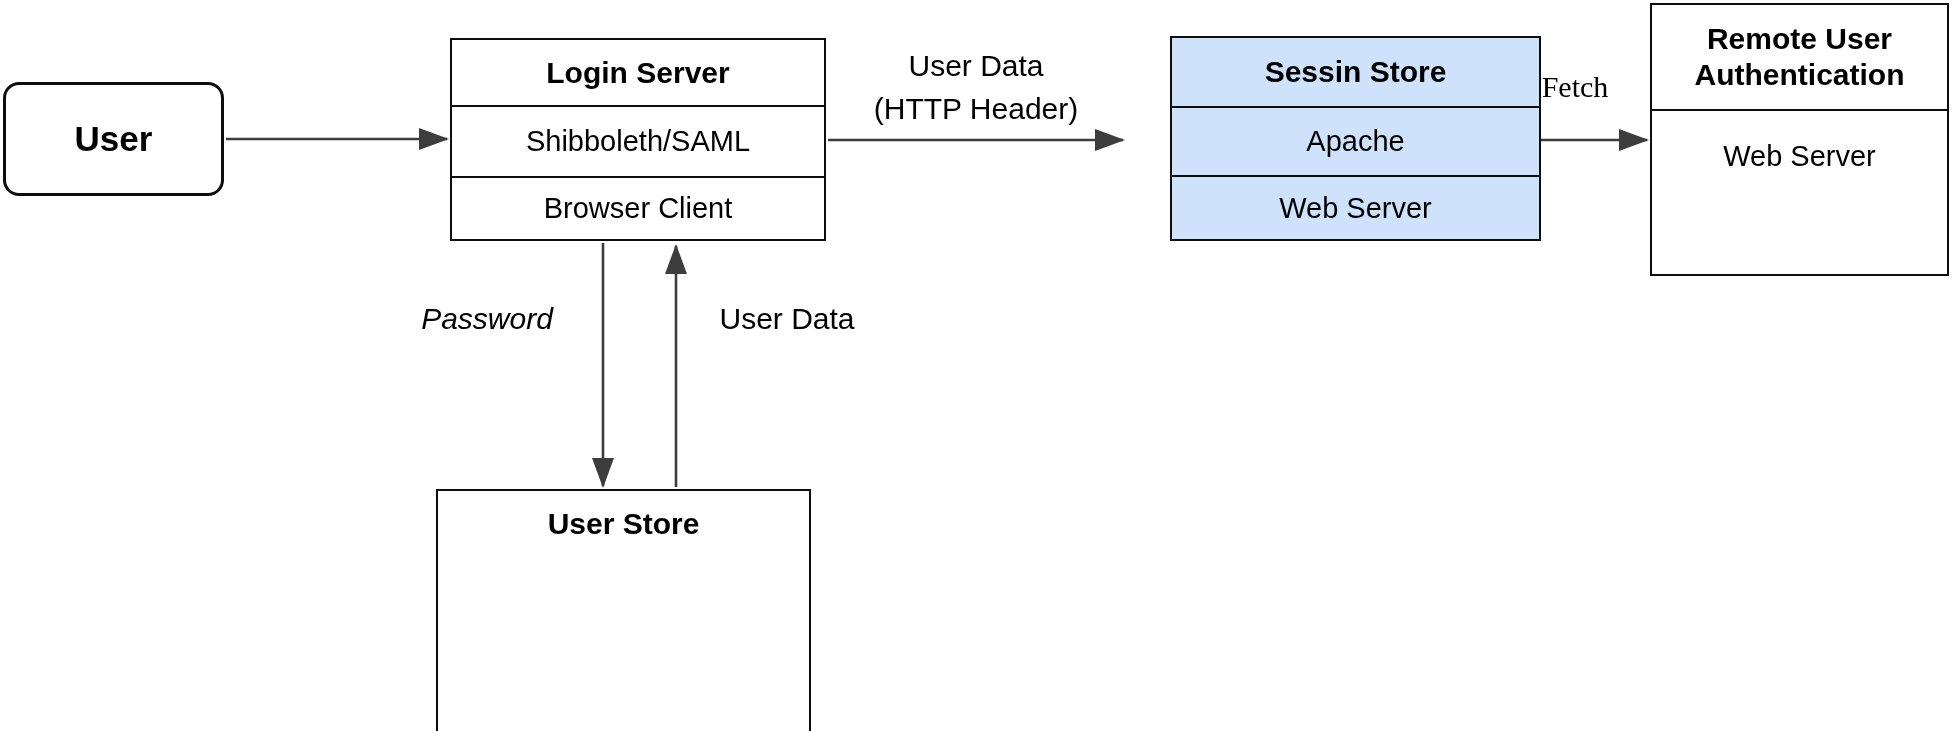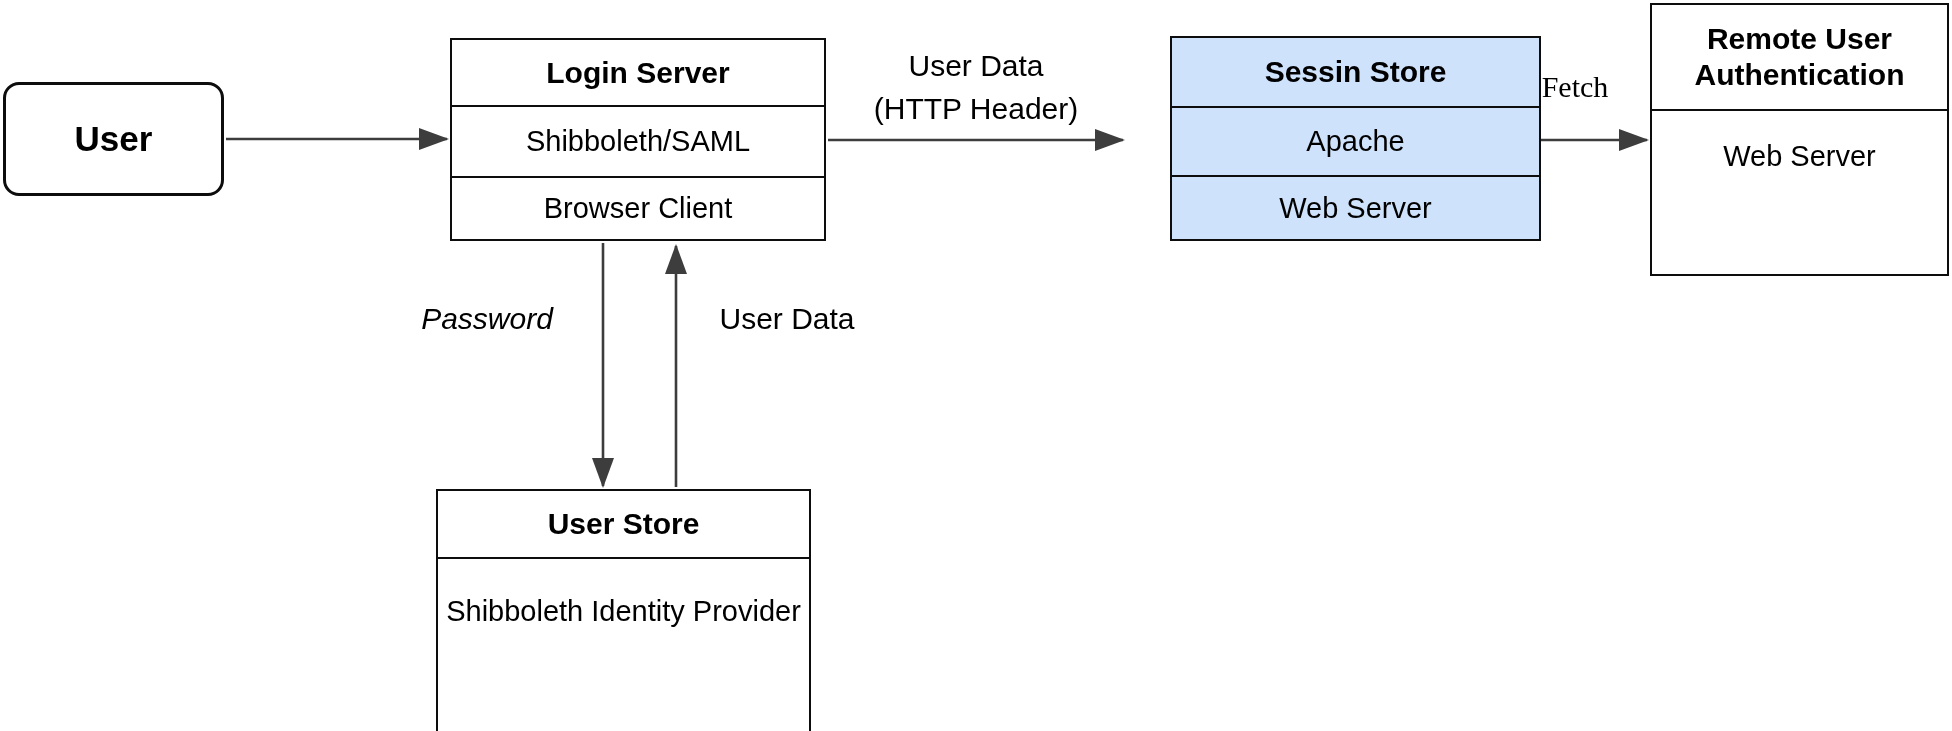--- a/index.html
+++ b/index.html
@@ -115,21 +115,20 @@
     <div class="row">Web Server</div>
   </div>
 
   <div class="node" id="node-remote">
     <div class="hdr">Remote User Authentication</div>
     <div class="row">Web Server</div>
   </div>
 
   <div class="node" id="node-store">
     <div class="hdr">User Store</div>
-    <div class="row">Shibboleth Identity Provider</div>
   </div>
 
   <div class="edge-label" id="lbl-http">
     <div>User Data</div>
     <div>(HTTP Header)</div>
   </div>
   <div class="edge-label" id="lbl-fetch">Fetch</div>
   <div class="edge-label" id="lbl-password">Password</div>
   <div class="edge-label" id="lbl-userdata">User Data</div>
 

